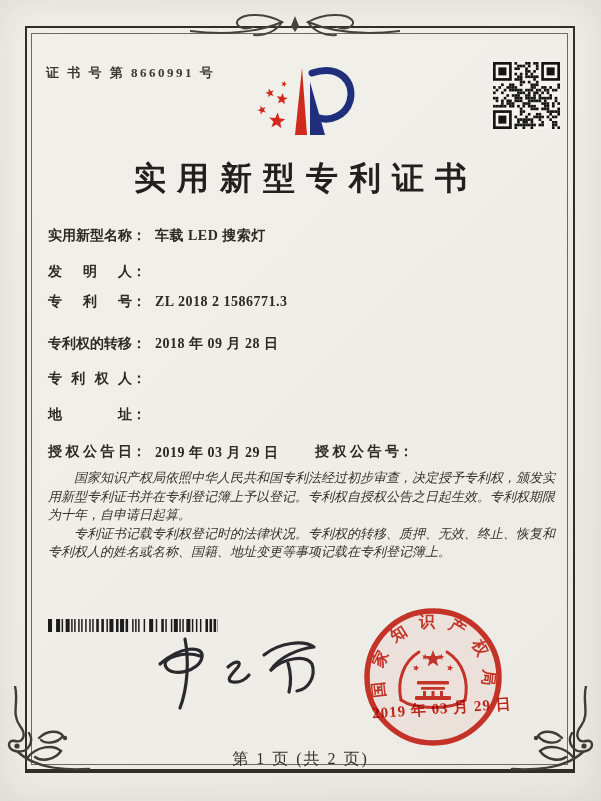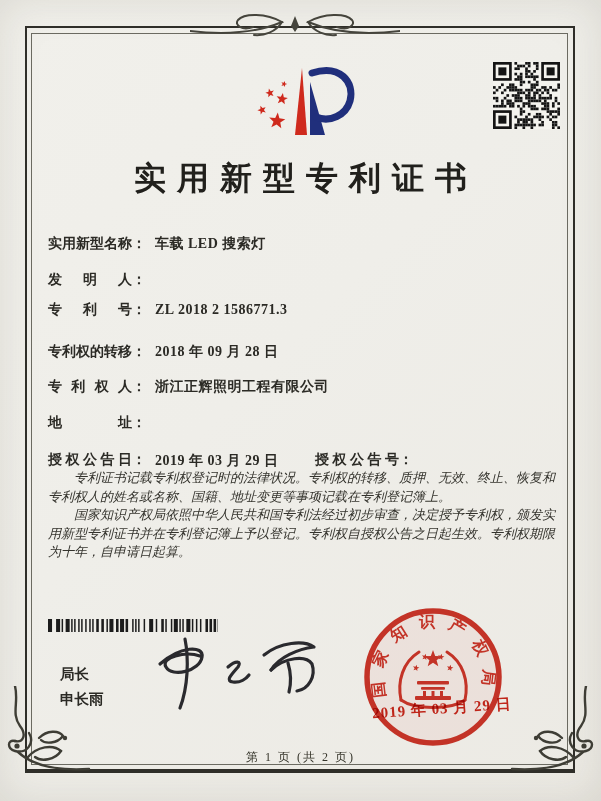--- a/index.html
+++ b/index.html
@@ -11,42 +11,42 @@
   
   .frame-outer{left:25px;top:26px;right:26px;bottom:28px;border:2.5px solid #2f2e29;border-bottom-width:4px;}
   .frame-inner{left:31px;top:33px;right:33px;bottom:36px;border:1px solid #6b6a61;}
   
   .cert-no{left:46px;top:64px;font-size:13px;font-weight:600;letter-spacing:2.5px;color:#3b3a34;}
   .logo{left:250px;top:60px;width:110px;height:80px;}
   .qr{left:493px;top:62px;width:67px;height:67px;}
   .title{left:0;right:0;top:157px;text-align:center;font-size:32px;font-weight:700;
          letter-spacing:11px;text-indent:11px;color:#21201c;}
   
-  .frow{left:48px;right:36px;display:flex;align-items:flex-start;font-size:14px;font-weight:700;color:#2b2a25;margin-top:8px;}
+  .frow{left:48px;right:36px;display:flex;align-items:flex-start;font-size:14px;font-weight:700;color:#2b2a25;}
   .flabel{display:inline-block;width:84px;text-align:justify;text-align-last:justify;text-justify:inter-character;flex:none;}
   .fcolon{flex:none;margin-right:9px;}
   .fvalue{letter-spacing:.5px;white-space:pre-line;line-height:17px;}
   .gpair{display:flex;align-items:center;}
   .gright{position:absolute;left:267px;top:0;}
   
   .paras{left:48px;top:469px;width:510px;font-size:13px;line-height:18.5px;
          font-style:italic;color:#34332d;}
   .paras p{margin:0;text-indent:2em;}
   
   .barcode{left:48px;top:619px;width:170px;height:13px;}
   
   .signer{left:60px;top:662px;font-size:14.5px;font-weight:700;line-height:25px;color:#2b2a25;
           font-family:"Liberation Sans","DejaVu Sans",sans-serif;}
   .signature{left:148px;top:632px;width:175px;height:82px;}
   
   .seal{left:362px;top:606px;width:142px;height:142px;mix-blend-mode:multiply;opacity:.94;}
   .seal-date{left:372px;top:698px;width:180px;font-size:15px;font-weight:700;color:#cf2a1d;
              letter-spacing:1px;transform:rotate(-4deg);mix-blend-mode:multiply;}
   
-  .footer{left:0;right:0;top:749px;text-align:center;font-size:12px;letter-spacing:2px;color:#343329;}
+  .footer{left:0;right:0;top:749px;text-align:center;font-size:16px;letter-spacing:2px;color:#343329;}
   .ornament{pointer-events:none;}
 </style>
 </head>
 <body>
 
 <div class="page">
 
   <div class="abs frame-outer"></div>
   <div class="abs frame-inner"></div>
 
@@ -55,20 +55,21 @@
       <path d="M0 24 C34 28 66 26 92 15 C76 6 54 6 48 13 C44 18 52 24 63 20"></path>
       <path d="M92 15 C86 25 74 29 64 28"></path>
       <g transform="translate(210,0) scale(-1,1)">
         <path d="M0 24 C34 28 66 26 92 15 C76 6 54 6 48 13 C44 18 52 24 63 20"></path>
         <path d="M92 15 C86 25 74 29 64 28"></path>
       </g>
       <path d="M101 19 L105 9 L109 19 L105 25 Z" fill="#45443c" stroke="none"></path>
     </g>
   </svg>
 
+  <div class="abs cert-no">证 书 号 第 8660991 号</div>
 
   <svg class="abs logo" viewBox="0 0 110 80">
     <g id="logo-stars">
         <polygon points="34.9,20.9 35.1,23.2 37.2,24.0 35.1,24.8 35.0,27.0 33.6,25.3 31.4,25.9 32.7,24.0 31.4,22.2 33.6,22.7" fill="#cf2a1d"></polygon>
         <polygon points="18.9,28.5 20.7,31.2 23.9,30.5 21.9,33.1 23.5,35.9 20.5,34.9 18.3,37.3 18.4,34.0 15.4,32.7 18.5,31.8" fill="#cf2a1d"></polygon>
         <polygon points="32.9,33.1 33.8,37.2 37.9,38.0 34.3,40.1 34.8,44.3 31.6,41.5 27.8,43.3 29.5,39.4 26.6,36.3 30.8,36.8" fill="#cf2a1d"></polygon>
         <polygon points="10.4,45.7 12.5,48.1 15.6,47.2 13.9,49.9 15.8,52.6 12.7,51.8 10.7,54.4 10.5,51.2 7.4,50.2 10.4,48.9" fill="#cf2a1d"></polygon>
         <polygon points="27.8,52.5 29.4,58.3 35.3,59.2 30.3,62.4 31.3,68.3 26.6,64.6 21.3,67.3 23.5,61.8 19.2,57.6 25.2,57.9" fill="#cf2a1d"></polygon>
       </g>
     <polygon points="52,8 57,75 45,75" fill="#cf2a1d"></polygon>
@@ -316,41 +317,40 @@
     <span class="fvalue">ZL 2018 2 1586771.3</span>
   </div>
   <div class="abs frow" style="top:335px">
     <span class="flabel">专利权的转移</span>
       <span class="fcolon">：</span>
     <span class="fvalue">2018 年 09 月 28 日</span>
   </div>
   <div class="abs frow" style="top:370px">
     <span class="flabel">专利权人</span>
       <span class="fcolon">：</span>
-    <span class="fvalue">浙江正辉照明工程有限公司</span>
   </div>
   <div class="abs frow" style="top:406px">
     <span class="flabel">地址</span>
       <span class="fcolon">：</span>
   </div>
   <div class="abs frow" style="top:443px">
     <span class="gpair">
       <span class="flabel">授权公告日</span>
         <span class="fcolon">：</span>
       <span class="fvalue">2019 年 03 月 29 日</span>
     </span>
     <span class="gpair gright">
       <span class="flabel">授权公告号</span>
         <span class="fcolon">：</span>
     </span>
   </div>
 
   <div class="abs paras">
+    <p>国家知识产权局依照中华人民共和国专利法经过初步审查，决定授予专利权，颁发实用新型专利证书并在专利登记簿上予以登记。专利权自授权公告之日起生效。专利权期限为十年，自申请日起算。</p>
     <p>专利证书记载专利权登记时的法律状况。专利权的转移、质押、无效、终止、恢复和专利权人的姓名或名称、国籍、地址变更等事项记载在专利登记簿上。</p>
-    <p>国家知识产权局依照中华人民共和国专利法经过初步审查，决定授予专利权，颁发实用新型专利证书并在专利登记簿上予以登记。专利权自授权公告之日起生效。专利权期限为十年，自申请日起算。</p>
   </div>
 
   <svg class="abs barcode" id="barcode-svg" viewBox="0 0 160 13" preserveAspectRatio="none">
       <rect x="0" y="0" width="3.8" height="13" fill="#1c1c1c"></rect>
       <rect x="7.6" y="0" width="3.8" height="13" fill="#1c1c1c"></rect>
       <rect x="12.799999999999999" y="0" width="1.4" height="13" fill="#1c1c1c"></rect>
       <rect x="16.599999999999998" y="0" width="3.8" height="13" fill="#1c1c1c"></rect>
       <rect x="21.799999999999997" y="0" width="1.4" height="13" fill="#1c1c1c"></rect>
       <rect x="24.599999999999994" y="0" width="1.4" height="13" fill="#1c1c1c"></rect>
       <rect x="28.39999999999999" y="0" width="1.4" height="13" fill="#1c1c1c"></rect>
@@ -380,24 +380,20 @@
       <rect x="130.20000000000005" y="0" width="3.8" height="13" fill="#1c1c1c"></rect>
       <rect x="135.40000000000006" y="0" width="1.4" height="13" fill="#1c1c1c"></rect>
       <rect x="139.20000000000007" y="0" width="1.4" height="13" fill="#1c1c1c"></rect>
       <rect x="143.00000000000009" y="0" width="1.4" height="13" fill="#1c1c1c"></rect>
       <rect x="148.2000000000001" y="0" width="2.4" height="13" fill="#1c1c1c"></rect>
       <rect x="152.0000000000001" y="0" width="2.4" height="13" fill="#1c1c1c"></rect>
       <rect x="155.80000000000013" y="0" width="2.4" height="13" fill="#1c1c1c"></rect>
       <rect x="159.60000000000014" y="0" width="2.4" height="13" fill="#1c1c1c"></rect>
     </svg>
 
-  <div class="abs signer">
-    <div>局长</div>
-    <div>申长雨</div>
-  </div>
 
   <svg class="abs signature" viewBox="0 0 175 82">
     <g fill="none" stroke="#2a2a2e" stroke-width="3.2" stroke-linecap="round" stroke-linejoin="round">
       <path d="M12 32 C32 14 56 13 54 25 C52 39 24 46 18 35 C12 25 38 19 52 24"></path>
       <path d="M37 7 C41 27 40 55 32 76"></path>
       <path d="M80 35 C88 28 94 29 90 35 C83 43 77 49 85 50 C92 51 98 47 101 43"></path>
       <path d="M116 23 C132 10 156 8 166 15 C150 17 131 25 123 38"></path>
       <path d="M123 38 C137 25 158 23 164 32 C168 44 161 57 149 59"></path>
       <path d="M140 31 C143 41 143 52 141 60"></path>
     </g>

